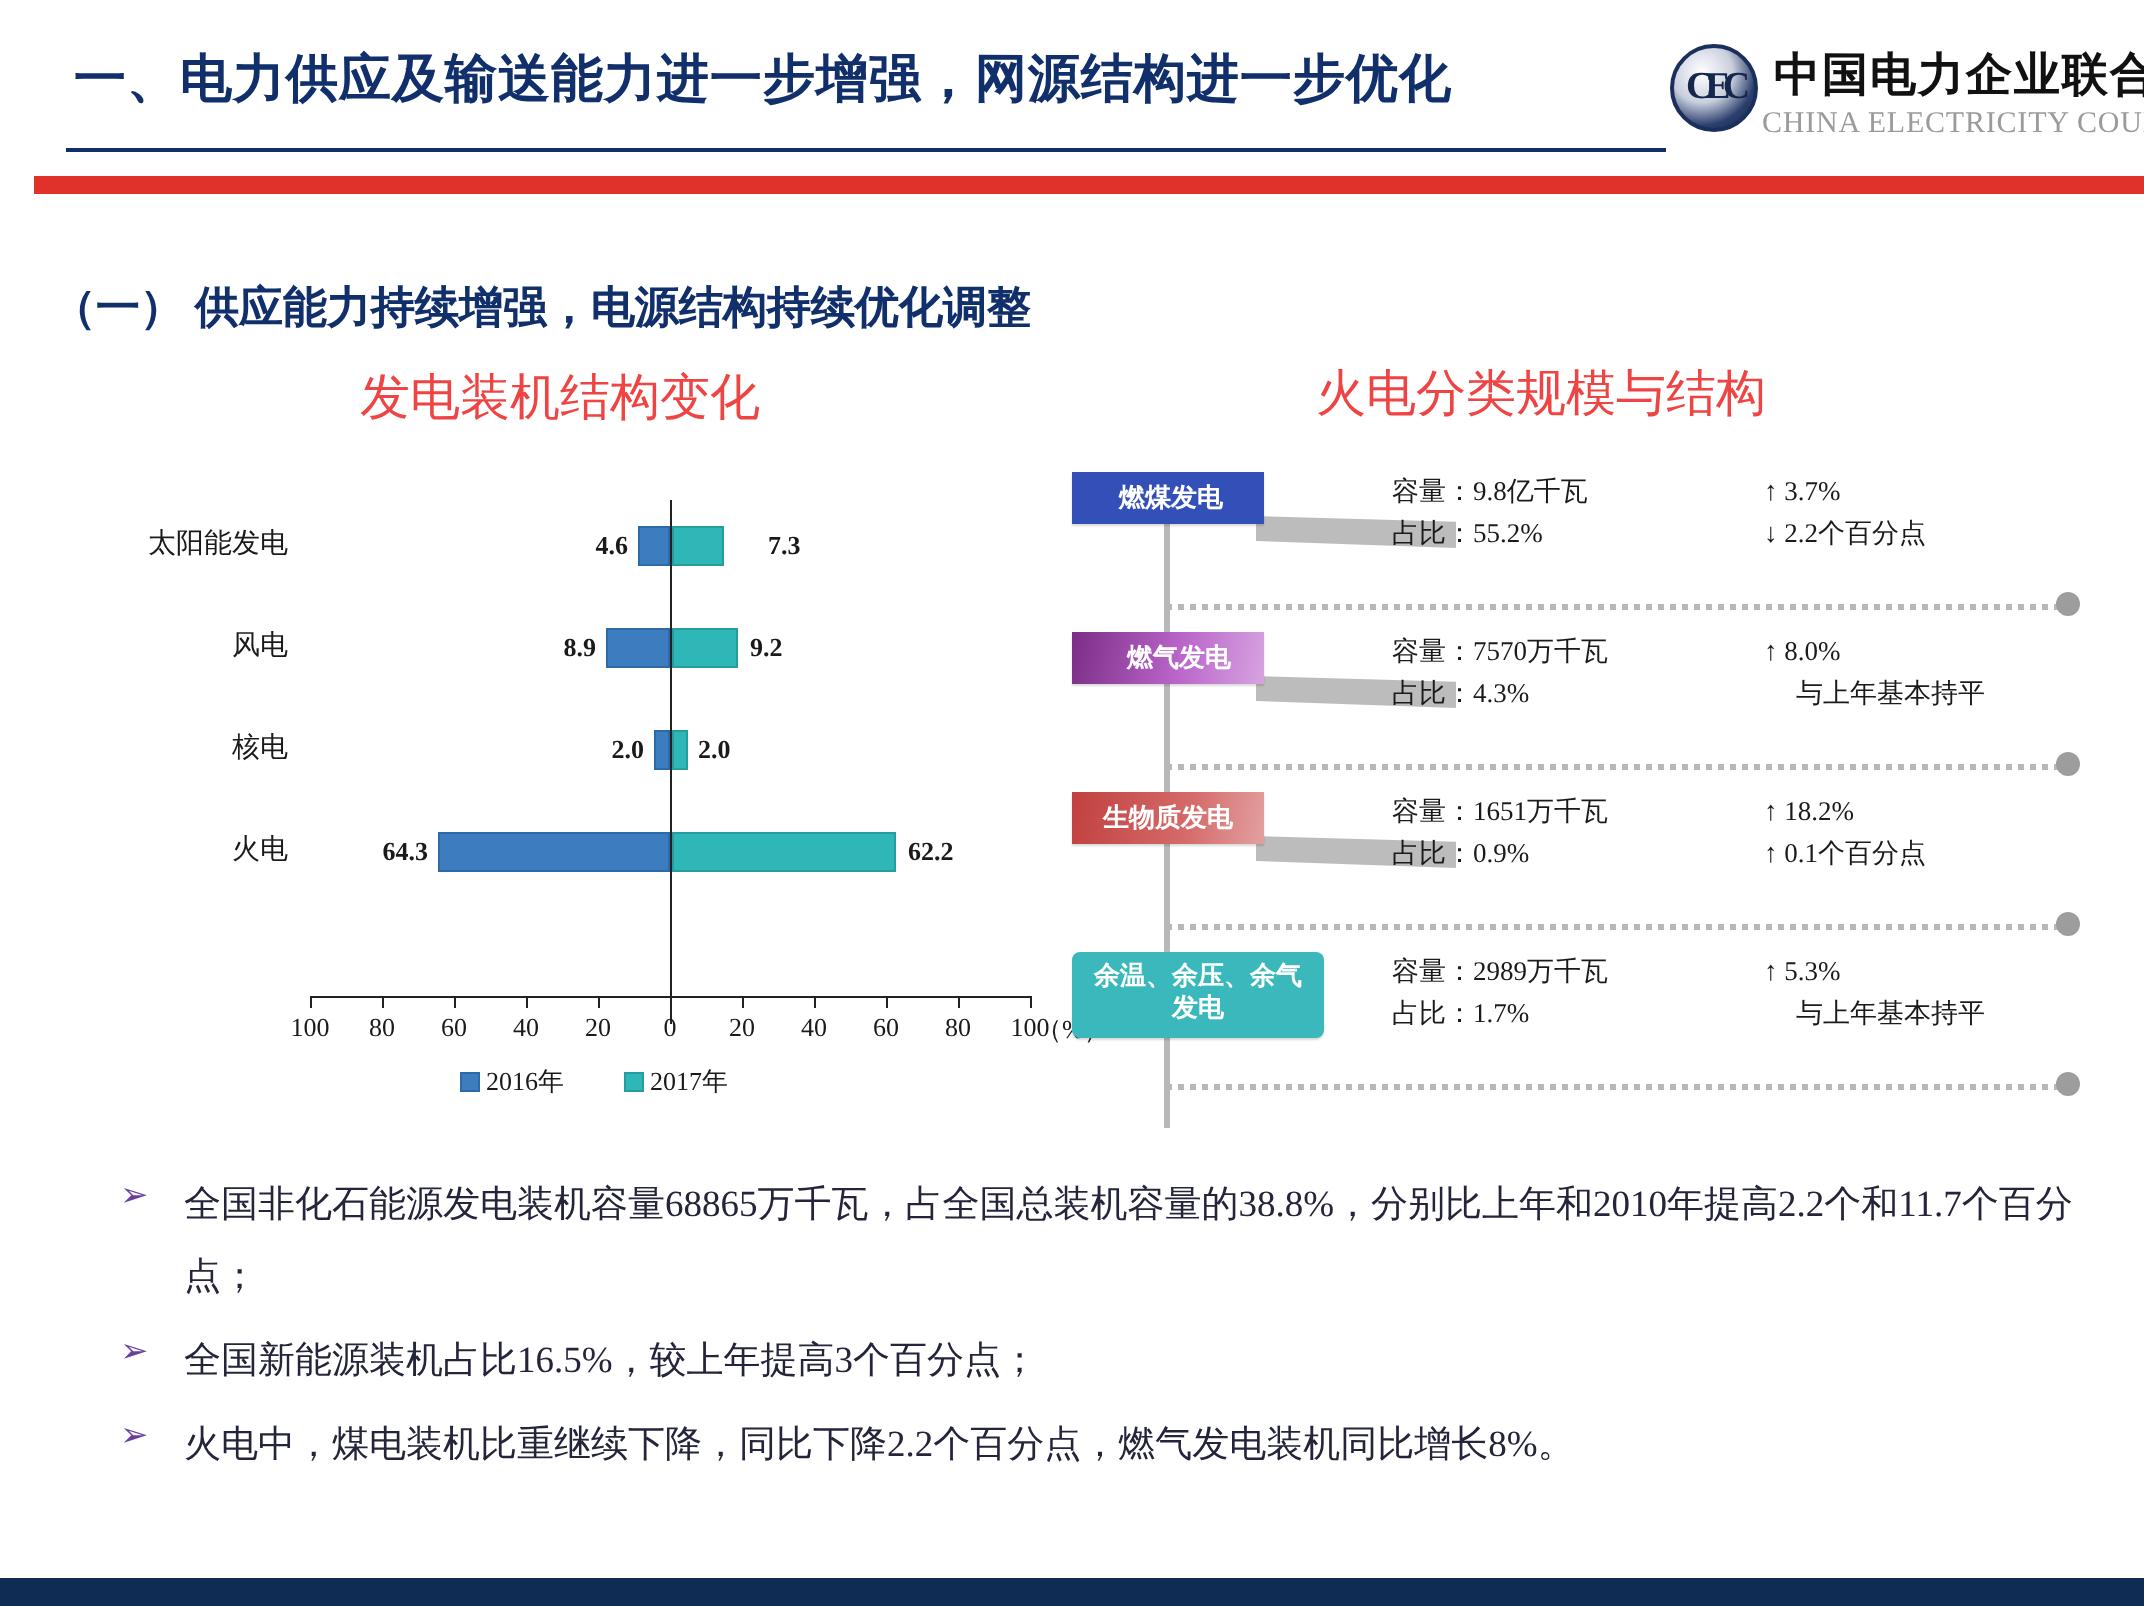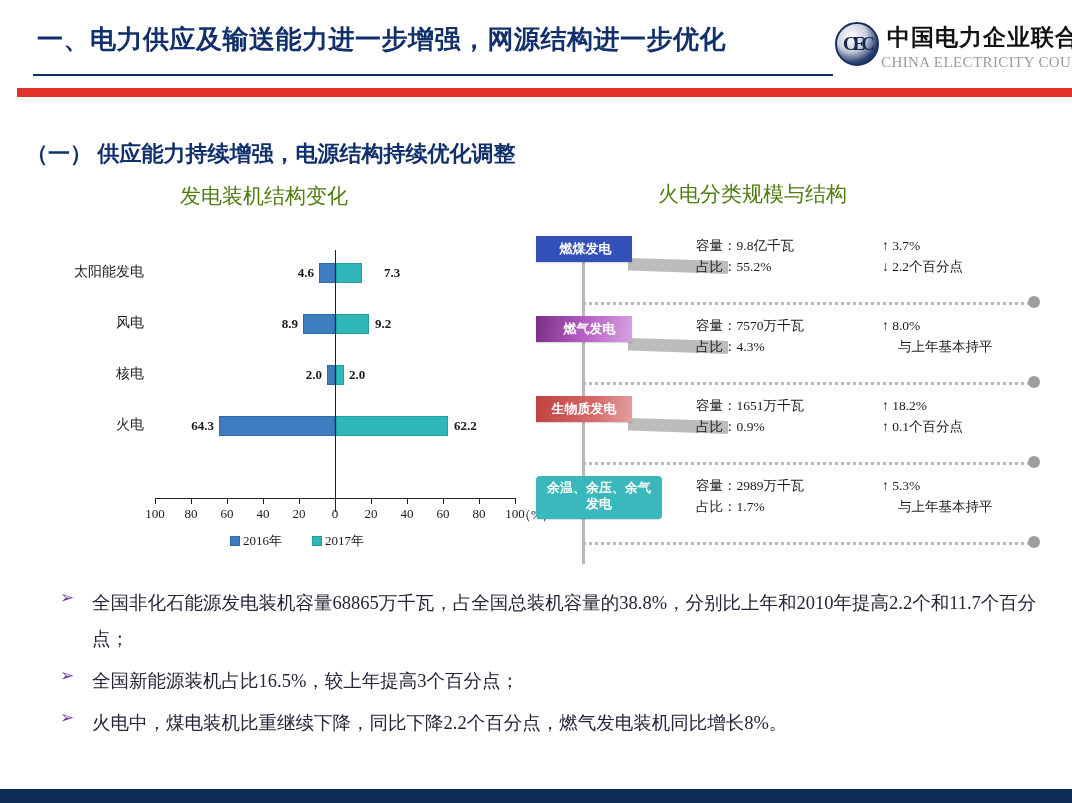--- a/index.html
+++ b/index.html
@@ -64,21 +64,21 @@
     font-family:Liberation Serif, serif;
     font-size:22px; font-weight:bold; color:#11306b;
     white-space:nowrap;
     margin-top:29px;
   }
 
   
   .panel-heading {
     position:absolute;
     font-family:"Liberation Serif", serif;
-    font-size:21px; color:#4d7c0f;
+    font-size:25px; color:#ef4444;
     white-space:nowrap;
   }
   #left-heading  { left:180px; top:182px; }
   #right-heading { left:658px; top:180px; }
 
   
   #chart-left { position:absolute; left:60px; top:250px; width:470px; height:300px; }
   .cat-row { position:absolute; left:0; width:470px; height:34px; }
   .cat-label {
     position:absolute; left:0; width:84px; text-align:right; top:7px;

